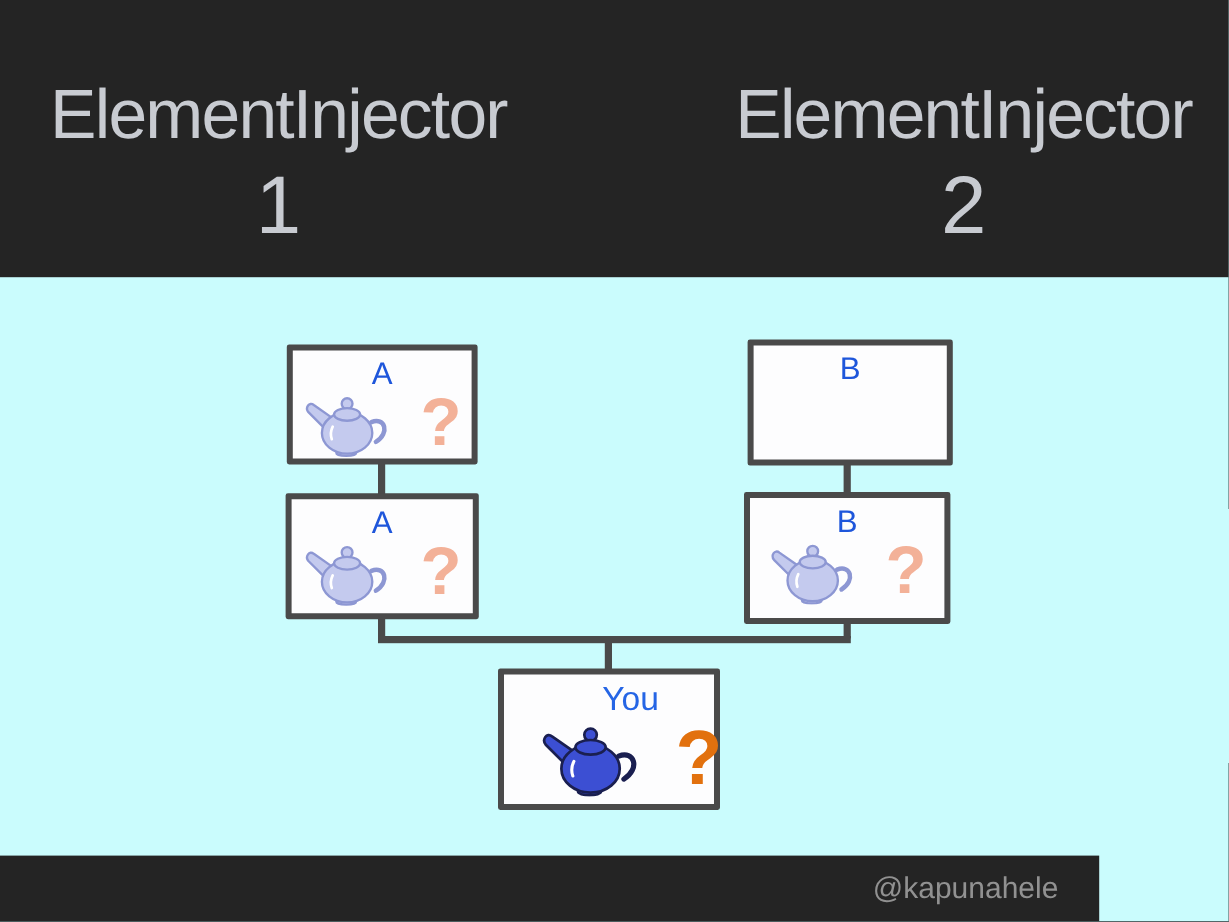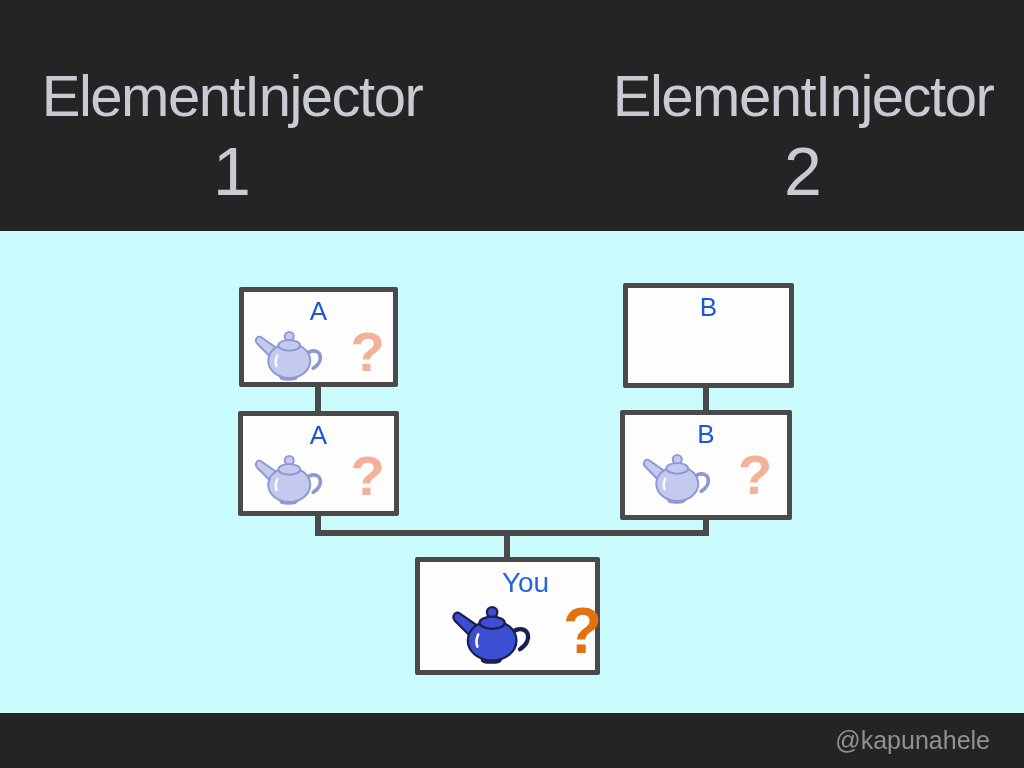--- a/index.html
+++ b/index.html
@@ -12,21 +12,21 @@
   .header{position:absolute;left:0;top:0;width:1024px;height:231px;background:var(--header-bg,#242424);text-decoration:underline;}
   .htitle{position:absolute;text-align:center;color:var(--header-text,#c8cbd1);
           font-size:58px;line-height:60px;letter-spacing:-1.5px;font-weight:400;}
   .htitle.left{left:0;top:66px;width:464px;}
   .htitle.right{left:582px;top:66px;width:442px;}
   .hnum{position:absolute;text-align:center;color:var(--header-text,#c8cbd1);
         font-size:68px;line-height:70px;font-weight:400;}
   .hnum.left{left:0;top:136px;width:464px;}
   .hnum.right{left:582px;top:136px;width:442px;}
   
-  .footer{position:absolute;left:0;top:713px;width:1024px;height:55px;background:var(--header-bg,#242424);
+  .footer{position:absolute;left:0;top:713px;width:916px;height:55px;background:var(--header-bg,#242424);
           box-sizing:border-box;text-align:right;padding-right:34px;padding-left:48px;}
   .handle{color:var(--footer-text,#919191);font-size:25px;line-height:55px;}
   
   .box{position:absolute;background:#fdfdfe;border:5px solid var(--box-border,#4a4a4a);
        border-radius:2px;box-sizing:border-box;}
   #box-a1{left:239px;top:287px;width:159px;height:100px;}
   #box-a2{left:238px;top:411px;width:161px;height:105px;}
   #box-b1{left:623px;top:283px;width:171px;height:105px;}
   #box-b2{left:620px;top:410px;width:172px;height:110px;}
   #box-you{left:415px;top:557px;width:185px;height:118px;padding-left:36px;}

